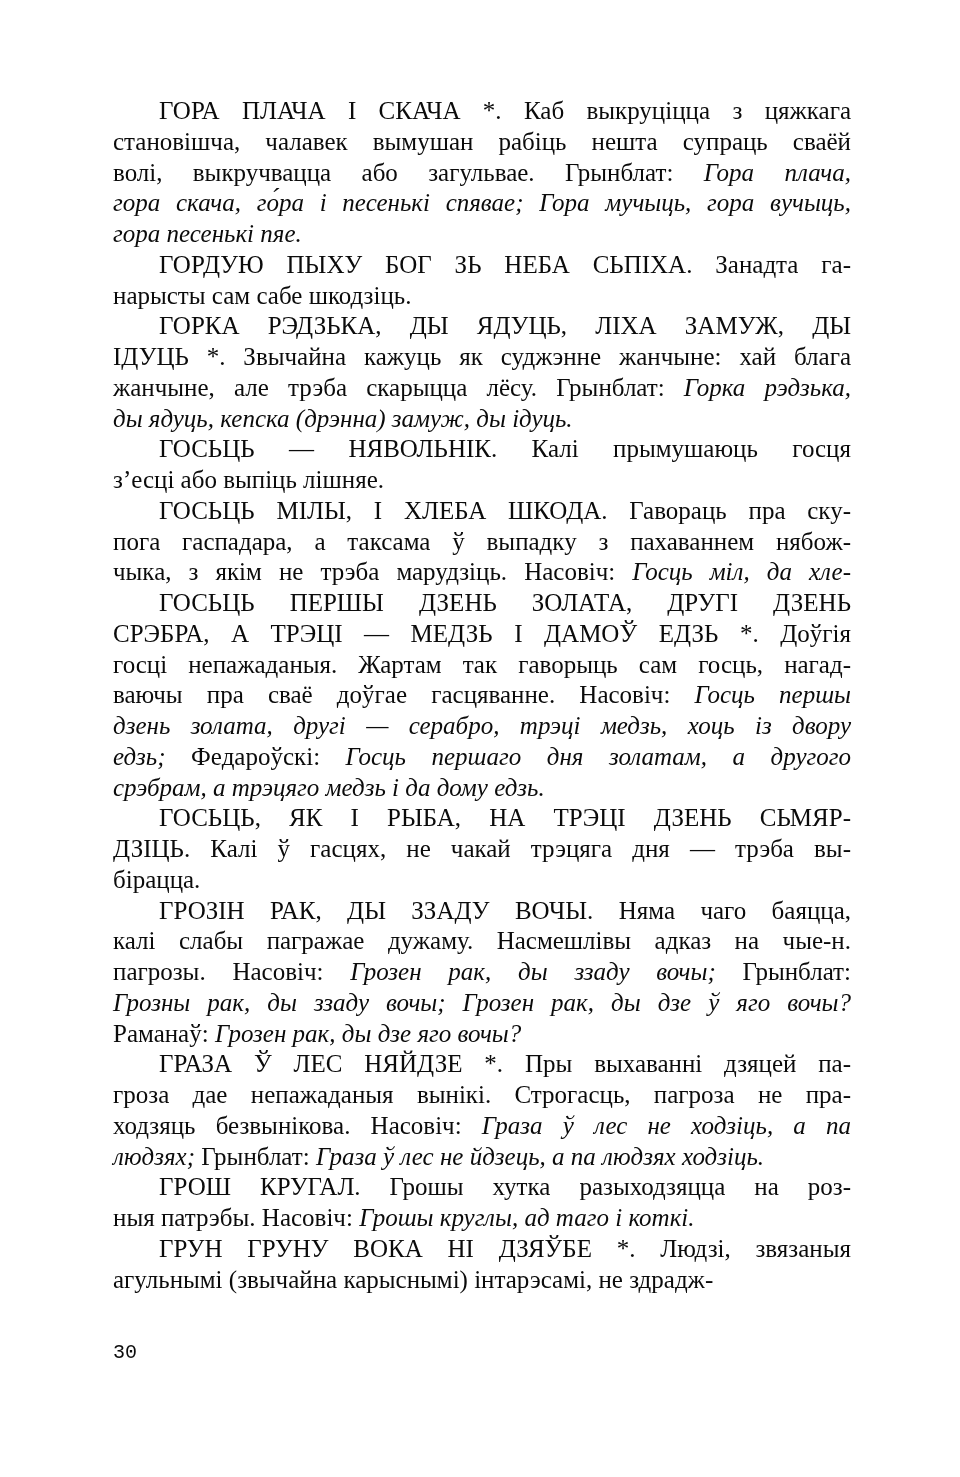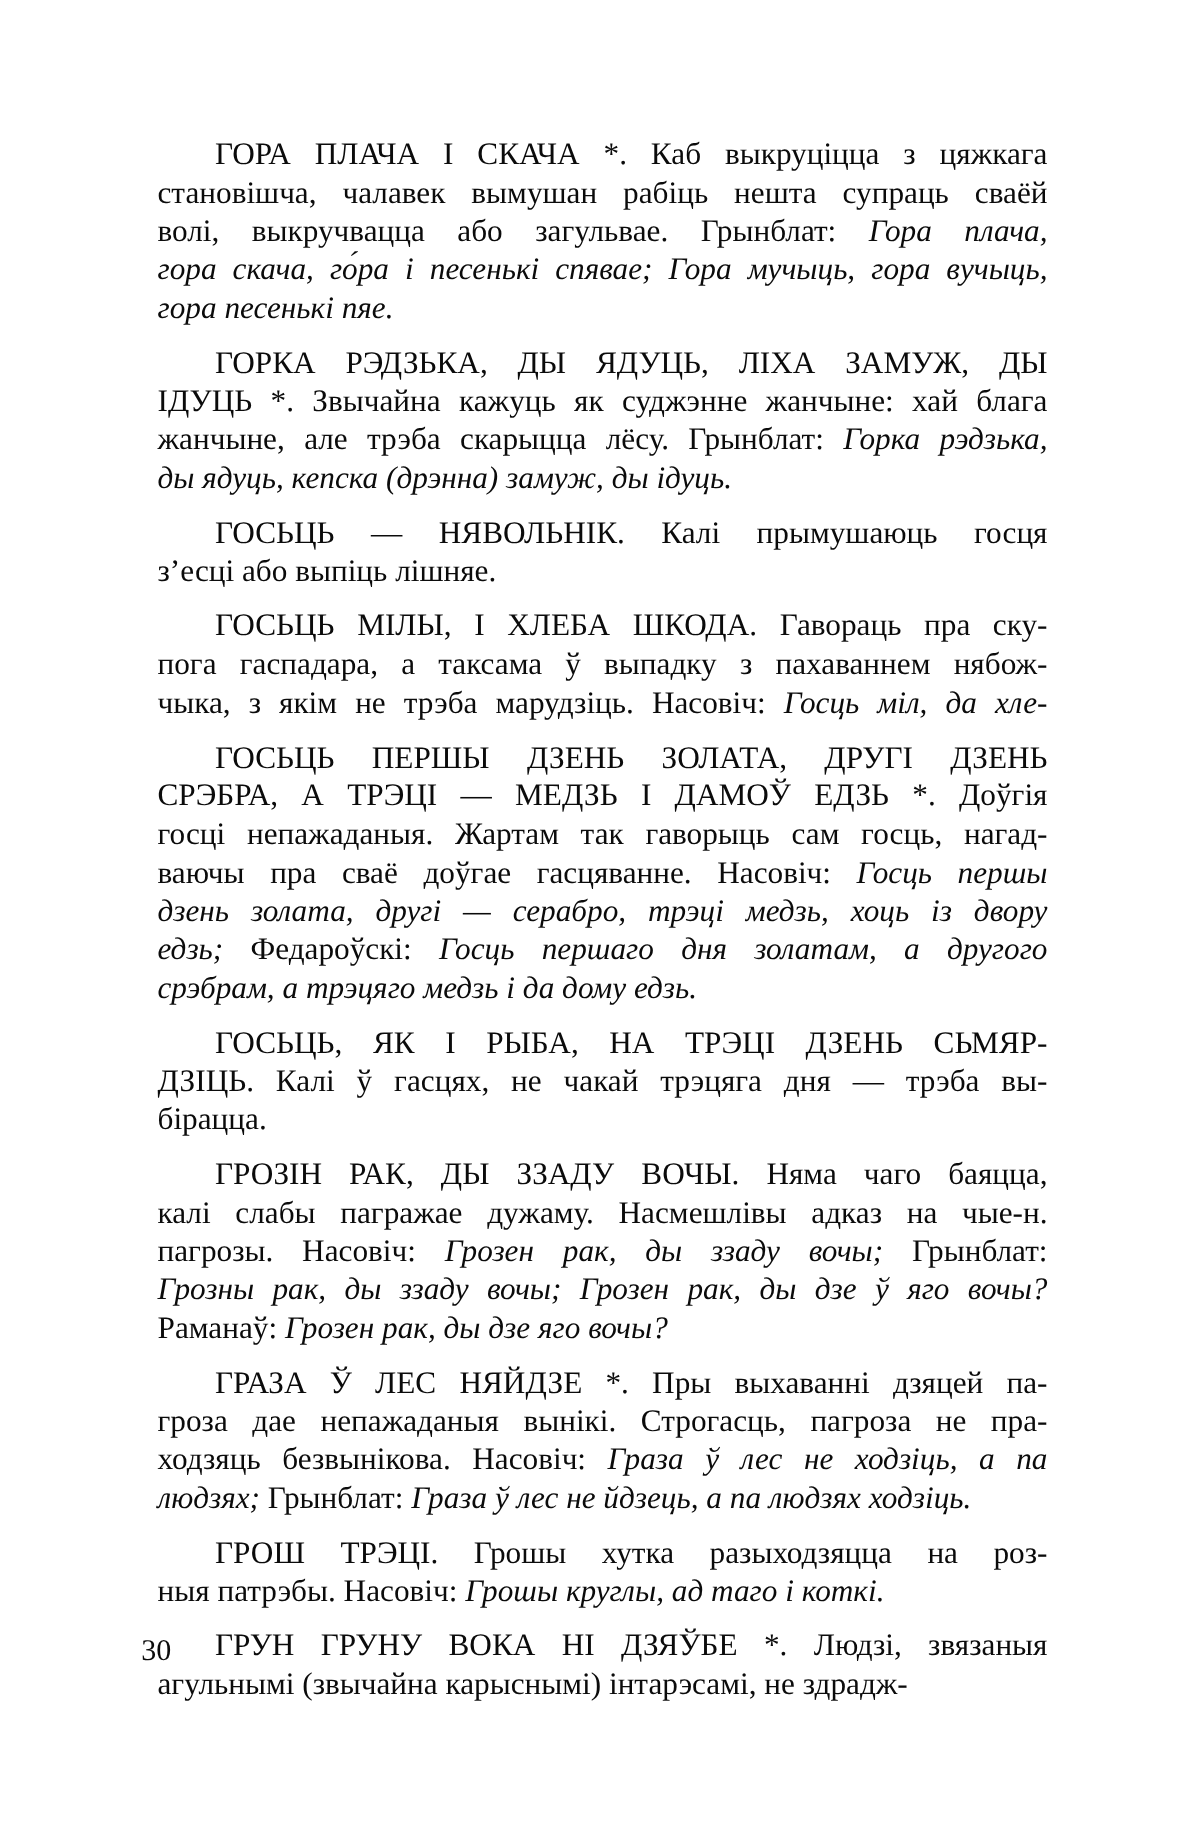--- a/index.html
+++ b/index.html
@@ -17,52 +17,57 @@
     overflow: hidden;
   }
   .text-block {
     position: absolute;
     left: 113px;
     top: 96px;
     width: 738px;
     font-size: 25px;
     line-height: 30.75px;
   }
-  .entry { margin: 13px; }
+  .entry { margin: 0; }
   .line {
     text-align: justify;
     text-align-last: justify;
   }
   .line.end {
     text-align-last: left;
   }
   .line.ind {
     text-indent: 46px;
   }
   .b { font-weight: 400; }
   .i { font-style: italic; font-family: Liberation Serif, serif; }
   .page-number {
     position: absolute;
     left: 113px;
-    top: 1306px;
-    font-size: 24px;
+    top: 1338px;
+    font-size: 20px;
     line-height: 30px;
+    font-family: Liberation Mono, monospace;
   }
 </style>
 </head>
 <body>
 
 <div class="page" style="background: rgb(255, 255, 255); color: rgb(11, 11, 11);">
   <div class="text-block">
       <div class="entry">
         <div class="line ind"><span>ГОРА ПЛАЧА І СКАЧА *. Каб выкруціцца з цяжкага</span></div>
         <div class="line"><span>становішча, чалавек вымушан рабіць нешта супраць сваёй</span></div>
         <div class="line"><span>волі, выкручвацца або загульвае. </span><span class="b">Грынблат:</span><span class="i"> Гора плача,</span></div>
         <div class="line"><span class="i">гора скача, го́ра і песенькі спявае; Гора мучыць, гора вучыць,</span></div>
         <div class="line end"><span class="i">гора песенькі пяе.</span></div>
+      </div>
+      <div class="entry">
+        <div class="line ind"><span>ГОРДУЮ ПЫХУ БОГ ЗЬ НЕБА СЬПІХА. Занадта га-</span></div>
+        <div class="line end"><span>нарысты сам сабе шкодзіць.</span></div>
       </div>
       <div class="entry">
         <div class="line ind"><span>ГОРКА РЭДЗЬКА, ДЫ ЯДУЦЬ, ЛІХА ЗАМУЖ, ДЫ</span></div>
         <div class="line"><span>ІДУЦЬ *. Звычайна кажуць як суджэнне жанчыне: хай блага</span></div>
         <div class="line"><span>жанчыне, але трэба скарыцца лёсу. </span><span class="b">Грынблат:</span><span class="i"> Горка рэдзька,</span></div>
         <div class="line end"><span class="i">ды ядуць, кепска (дрэнна) замуж, ды ідуць.</span></div>
       </div>
       <div class="entry">
         <div class="line ind"><span>ГОСЬЦЬ — НЯВОЛЬНІК. Калі прымушаюць госця</span></div>
         <div class="line end"><span>з’есці або выпіць лішняе.</span></div>
@@ -93,21 +98,21 @@
         <div class="line"><span class="i">Грозны рак, ды ззаду вочы; Грозен рак, ды дзе ў яго вочы?</span></div>
         <div class="line end"><span class="b">Раманаў:</span><span class="i"> Грозен рак, ды дзе яго вочы?</span></div>
       </div>
       <div class="entry">
         <div class="line ind"><span>ГРАЗА Ў ЛЕС НЯЙДЗЕ *. Пры выхаванні дзяцей па-</span></div>
         <div class="line"><span>гроза дае непажаданыя вынікі. Строгасць, пагроза не пра-</span></div>
         <div class="line"><span>ходзяць безвынікова. </span><span class="b">Насовіч:</span><span class="i"> Граза ў лес не ходзіць, а па</span></div>
         <div class="line end"><span class="i">людзях; </span><span class="b">Грынблат:</span><span class="i"> Граза ў лес не йдзець, а па людзях ходзіць.</span></div>
       </div>
       <div class="entry">
-        <div class="line ind"><span>ГРОШ ТРЭЦІ. Грошы хутка разыходзяцца на роз-</span></div>
+        <div class="line ind"><span>ГРОШ КРУГАЛ. Грошы хутка разыходзяцца на роз-</span></div>
         <div class="line end"><span>ныя патрэбы. </span><span class="b">Насовіч:</span><span class="i"> Грошы круглы, ад таго і коткі.</span></div>
       </div>
       <div class="entry">
         <div class="line ind"><span>ГРУН ГРУНУ ВОКА НІ ДЗЯЎБЕ *. Людзі, звязаныя</span></div>
         <div class="line end"><span>агульнымі (звычайна карыснымі) інтарэсамі, не здрадж-</span></div>
       </div>
     </div>
   <div class="page-number">30</div>
 </div>
 

